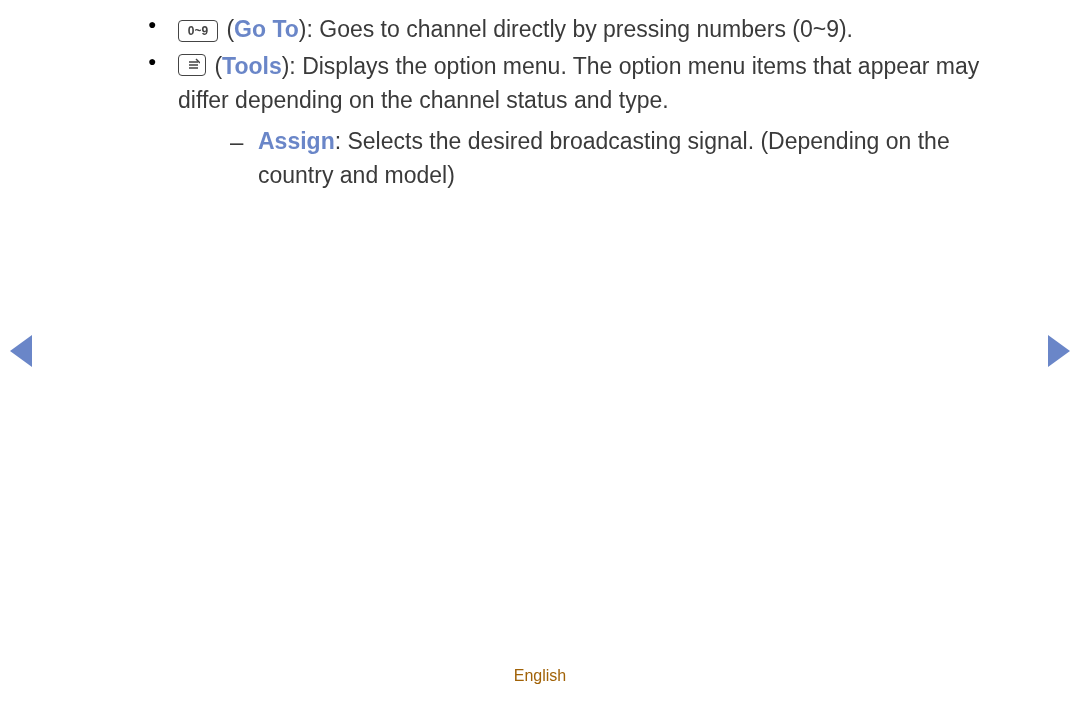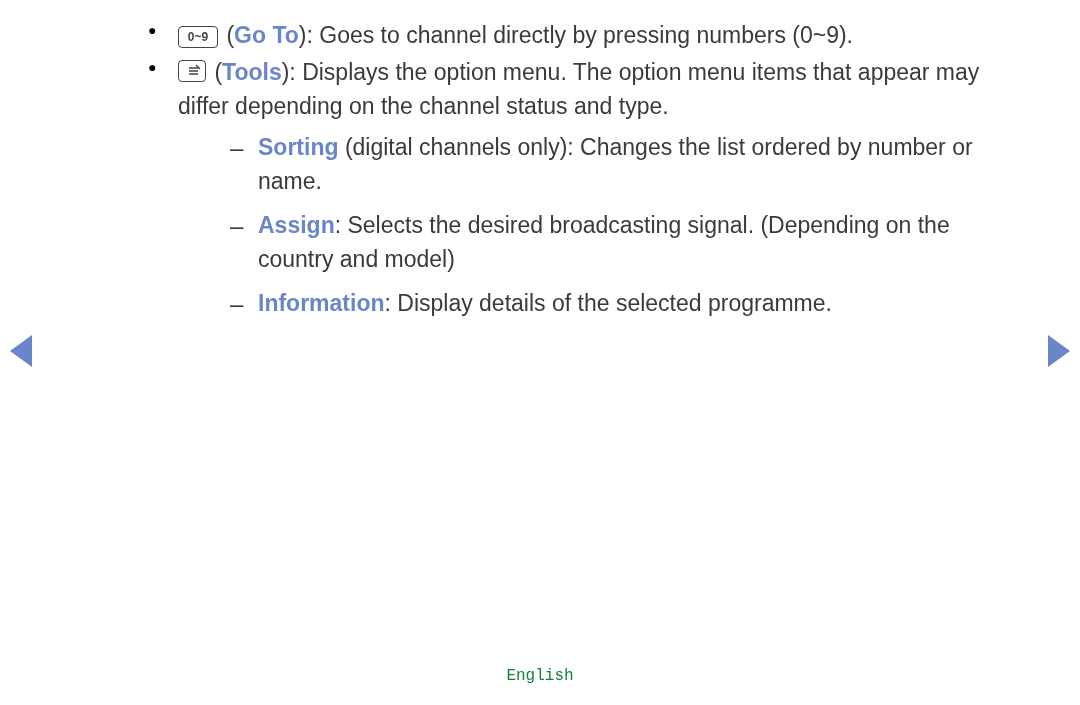--- a/index.html
+++ b/index.html
@@ -8,21 +8,21 @@
     width: 1080px;
     height: 705px;
     background: #ffffff;
     font-family: Arial, Helvetica, sans-serif;
     color: #3a3a3a;
     position: relative;
   }
   .content {
     position: absolute;
     left: 130px;
-    top: 18px;
+    top: 12px;
     width: 880px;
     font-size: 23px;
     line-height: 1.5;
   }
   ul.main {
     list-style: none;
     padding: 0;
     margin: 0;
   }
   ul.main > li {
@@ -103,40 +103,37 @@
     border-top: 16px solid transparent;
     border-bottom: 16px solid transparent;
     border-left: 22px solid #6a86c8;
   }
   .footer {
     position: absolute;
     bottom: 20px;
     width: 100%;
     text-align: center;
     font-size: 16px;
-    color: #15803d;
-    font-family: Liberation Mono, monospace;
+    color: #a16207;
   }
 </style>
 </head>
 <body>
 
 <div class="nav-left"></div>
 <div class="nav-right"></div>
 
 <div class="content">
   <ul class="main" id="main-list">
       <li><span class="icon-box">0~9</span> (<span class="blue bold">Go To</span>)<span>: Goes to channel directly by pressing numbers (0~9).</span></li>
       <li><span class="icon-box icon-tools">
           <svg width="16" height="14" viewBox="0 0 16 14">
             <rect x="1" y="1" width="14" height="12" fill="none"></rect>
             <path d="M5 4 L14 4 M5 7 L14 7 M5 10 L14 10" stroke="#444" stroke-width="1.4"></path>
             <path d="M12 1 L16 5" stroke="#444" stroke-width="1.4"></path>
           </svg>
         </span> (<span class="blue bold">Tools</span>)<span>: Displays the option menu. The option menu items that appear may differ depending on the channel status and type.</span><ul class="sub">
-          <li><span class="blue bold">Sorting</span> (digital channels only): Changes the list ordered by number or name.</li>
           <li><span class="blue bold">Assign</span>: Selects the desired broadcasting signal. (Depending on the country and model)</li>
-          <li><span class="blue bold">Information</span>: Display details of the selected programme.</li>
         </ul></li>
     </ul>
 </div>
 
 <div class="footer">English</div>
 
 </body></html>

